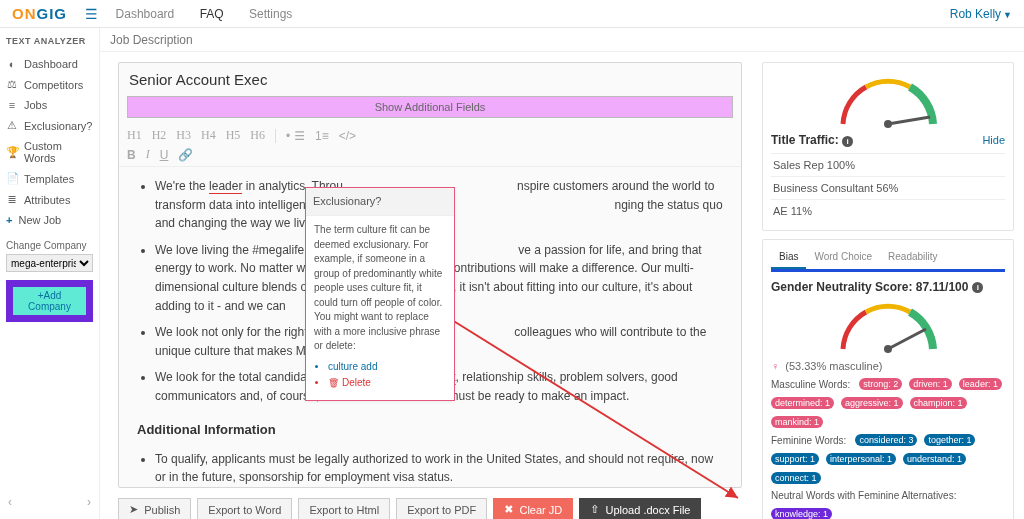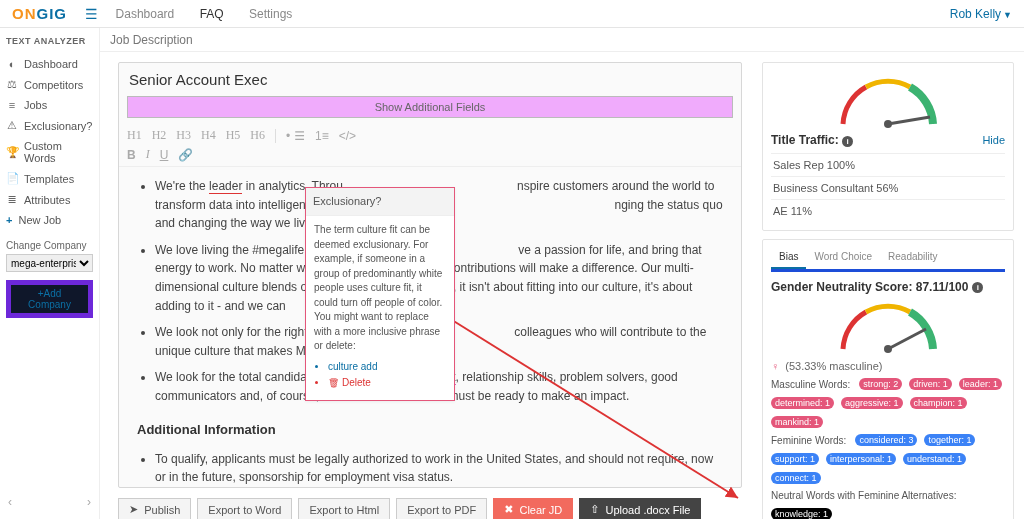--- a/index.html
+++ b/index.html
@@ -14,21 +14,21 @@
 .userbox { margin-left: auto; color: #0b6fa4; font-size: 12px; cursor: pointer; }
 .userbox .caret { font-size: 9px; margin-left: 2px; }
 .layout { display: flex; height: 491px; }
 .sidebar { width: 100px; border-right: 1px solid #eee; padding: 8px 6px; font-size: 11px; display: flex; flex-direction: column; }
 .sb-title { font-weight: 700; text-transform: uppercase; font-size: 9px; letter-spacing: .5px; color: #666; margin-bottom: 8px; }
 .sb-item { display: flex; align-items: center; gap: 6px; padding: 4px 0; color: #555; cursor: pointer; }
 .sb-item .ico { width: 12px; text-align: center; color: #666; }
 .sb-item.add .plus { color: #0b6fa4; font-weight: 700; }
 .sb-label { font-size: 10px; color: #666; margin-top: 10px; }
 select.company { width: 100%; font-size: 10px; margin-top: 3px; border: 1px solid #ccc; height: 18px; }
-.addcomp { margin-top: 8px; border: 5px solid #6d28d9; color: #0b6fa4; padding: 3px 6px; font-size: 10px; background: #0f172a; cursor: pointer; }
+.addcomp { margin-top: 8px; border: 7px solid #6d28d9; color: #0b6fa4; padding: 3px 6px; font-size: 10px; background: #5eead4; cursor: pointer; }
 .sb-footer { margin-top: auto; display: flex; justify-content: space-between; color: #aaa; font-size: 12px; padding: 0 2px 2px; }
 .main { flex: 1; display: flex; flex-direction: column; }
 .crumbbar { height: 24px; border-bottom: 1px solid #eee; display: flex; align-items: center; padding: 0 10px; font-size: 12px; color: #777; }
 .content { flex: 1; display: flex; overflow: hidden; }
 .editor-col { flex: 1; padding: 10px 14px 0 18px; overflow: hidden; position: relative; }
 .editor-box { border: 1px solid #d7d7d7; background: #fafafa; border-radius: 2px; }
 .jd-title { padding: 8px 10px; font-size: 15px; color: #333; }
 .showmore { margin: 0 8px 6px; border: 1px solid #bbb; background: #f0abfc; text-align: center; font-size: 11px; color: #666; padding: 4px 0; cursor: pointer; }
 .toolbar { padding: 4px 8px; border-bottom: 1px solid #eee; color: #aaa; font-size: 12px; }
 .toolbar .row { display: flex; gap: 10px; align-items: center; }
@@ -54,22 +54,22 @@
 .tabs { display: flex; border-bottom: 3px solid #1d4ed8; font-size: 10px; }
 .tab { padding: 5px 8px; color: #888; cursor: pointer; }
 .tab.active { color: #333; border-bottom: 2px solid #0b6fa4; }
 .gn-lbl { font-size: 12px; font-weight: 700; color: #333; margin-top: 8px; display: flex; align-items: center; gap: 4px; }
 .pct-line { display: flex; align-items: center; gap: 6px; margin-top: 6px; font-size: 11px; color: #666; }
 .pct-line .ficon { color: #e4567a; }
 .kv-row { font-size: 10px; color: #555; margin-top: 6px; display: flex; flex-wrap: wrap; gap: 7px; align-items: center; }
 .kv-row .rowlbl { margin-right: 2px; font-size: 10px; }
 .pill { font-size: 9px; padding: 1px 4px; border-radius: 6px; color: #fff; white-space: nowrap; }
 .p-red { background: #e4567a; }
-.p-grn { background: #3b82f6; }
-.p-yel { background: #000000; }
+.p-grn { background: #0369a1; }
+.p-yel { background: #6d28d9; }
 .p-pur { background: #b74fd1; }
 .popover { position: absolute; top: 20px; left: 186px; width: 150px; border: 1px solid #e4567a; background: #fff; font-size: 10px; color: #555; box-shadow: 0 1px 3px rgba(0,0,0,.06); z-index: 5; }
 .popover .pv-title { background: #f3f3f3; padding: 5px 7px; font-size: 11px; color: #555; border-bottom: 1px solid #eee; }
 .popover .pv-body { padding: 7px 8px; line-height: 1.45; }
 .popover ul { padding-left: 14px; margin-top: 6px; }
 .popover li { margin-bottom: 2px; color: #0b6fa4; }
 .popover li.del { color: #d33; }
 .popover li.del::before { content: "🗑 "; font-size: 9px; }
 .arrow { position: absolute; z-index: 3; pointer-events: none; }
 .info-ico { display:inline-flex; width:11px; height:11px; border-radius:50%; background:#555; color:#fff; font-size:8px; align-items:center; justify-content:center; font-weight:700; }

